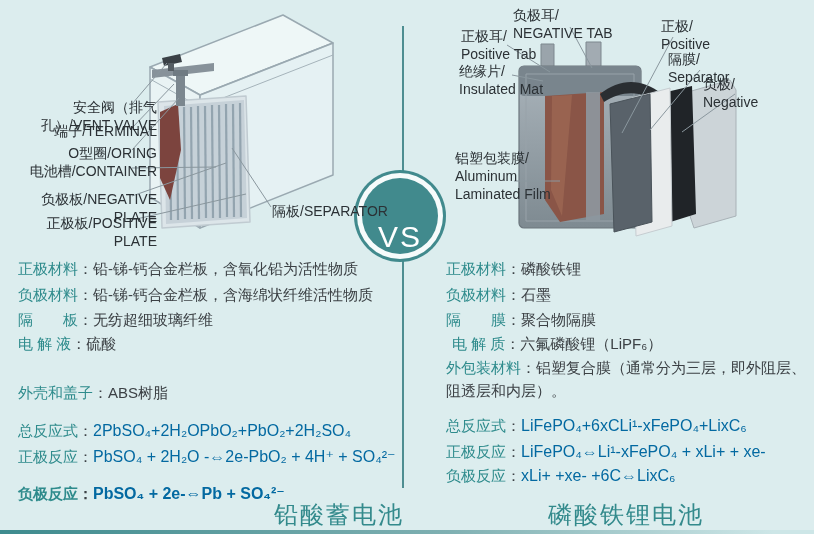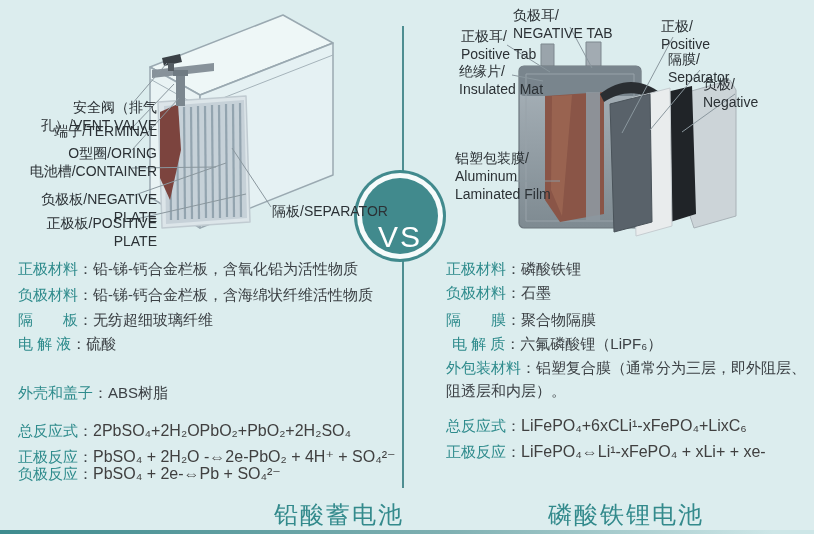--- a/index.html
+++ b/index.html
@@ -23,21 +23,21 @@
   .diagram-label{
     position:absolute;font-size:14px;font-weight:normal;color:#2b3135;
     line-height:1.3;white-space:pre-line;
   }
   .dl-right-align{text-align:right;padding-left:26px;}
   .spec-row,.reaction-row{
     position:absolute;font-size:15px;line-height:23px;color:#3c4145;white-space:nowrap;
   }
   .spec-row .lab,.reaction-row .lab{color:#2e8b8c;}
   .spec-row .col,.reaction-row .col{color:#3c4145;}
-  .reaction-row .val{font-size:16px;color:#404040;}
+  .reaction-row .val{font-size:16px;color:#0369a1;}
   .wrap-row{white-space:normal;width:366px;}
   .col-title{
     position:absolute;top:499px;font-size:24px;color:#338a8c;letter-spacing:2px;
     text-align:right;
   }
   .title-left{left:0;width:404px;}
   .title-right{left:404px;width:300px;}
 </style>
 </head>
 <body>
@@ -175,43 +175,46 @@
   <div class="spec-row" style="left:18px;top:356px;margin-top:25px;">
     <span class="lab">外壳和盖子</span><span class="col">：</span><span class="val">ABS树脂</span>
   </div>
 
   <div class="reaction-row" style="left:18px;top:419px;">
     <span class="lab">总反应式</span><span class="col">：</span><span class="val">2PbSO₄+2H₂OPbO₂+PbO₂+2H₂SO₄</span>
   </div>
   <div class="reaction-row" style="left:18px;top:445px;">
     <span class="lab">正极反应</span><span class="col">：</span><span class="val">PbSO₄ + 2H₂O -⇔2e-PbO₂ + 4H⁺ + SO₄²⁻</span>
   </div>
-  <div class="reaction-row" style="left:18px;top:462px;">
+  <div class="reaction-row" style="left:18px;top:482px;font-weight:bold;">
     <span class="lab">负极反应</span><span class="col">：</span><span class="val">PbSO₄ + 2e-⇔Pb + SO₄²⁻</span>
   </div>
 
   <div class="spec-row" style="left:446px;top:257px;">
     <span class="lab">正极材料</span><span class="col">：</span><span class="val">磷酸铁锂</span>
   </div>
-  <div class="spec-row" style="left:446px;top:283px;font-family:Liberation Mono, monospace;">
+  <div class="spec-row" style="left:446px;top:283px;">
     <span class="lab">负极材料</span><span class="col">：</span><span class="val">石墨</span>
   </div>
   <div class="spec-row" style="left:446px;top:308px;">
     <span class="lab">隔　　膜</span><span class="col">：</span><span class="val">聚合物隔膜</span>
   </div>
   <div class="spec-row" style="left:452px;top:332px;">
     <span class="lab">电 解 质</span><span class="col">：</span><span class="val">六氟磷酸锂（LiPF₆）</span>
   </div>
   <div class="spec-row wrap-row" style="left:446px;top:356px;">
     <span class="lab">外包装材料</span><span class="col">：</span><span class="val">铝塑复合膜（通常分为三层，即外阻层、阻透层和内层）。</span>
   </div>
 
   <div class="reaction-row" style="left:446px;top:414px;">
     <span class="lab">总反应式</span><span class="col">：</span><span class="val">LiFePO₄+6xCLi¹-xFePO₄+LixC₆</span>
   </div>
   <div class="reaction-row" style="left:446px;top:440px;">
     <span class="lab">正极反应</span><span class="col">：</span><span class="val">LiFePO₄⇔Li¹-xFePO₄ + xLi+ + xe-</span>
   </div>
+  <div class="reaction-row" style="left:446px;top:464px;">
+    <span class="lab">负极反应</span><span class="col">：</span><span class="val">xLi+ +xe- +6C⇔LixC₆</span>
+  </div>
 
   <div class="col-title title-left">铅酸蓄电池</div>
   <div class="col-title title-right">磷酸铁锂电池</div>
 
 </div>
 
 </body></html>

